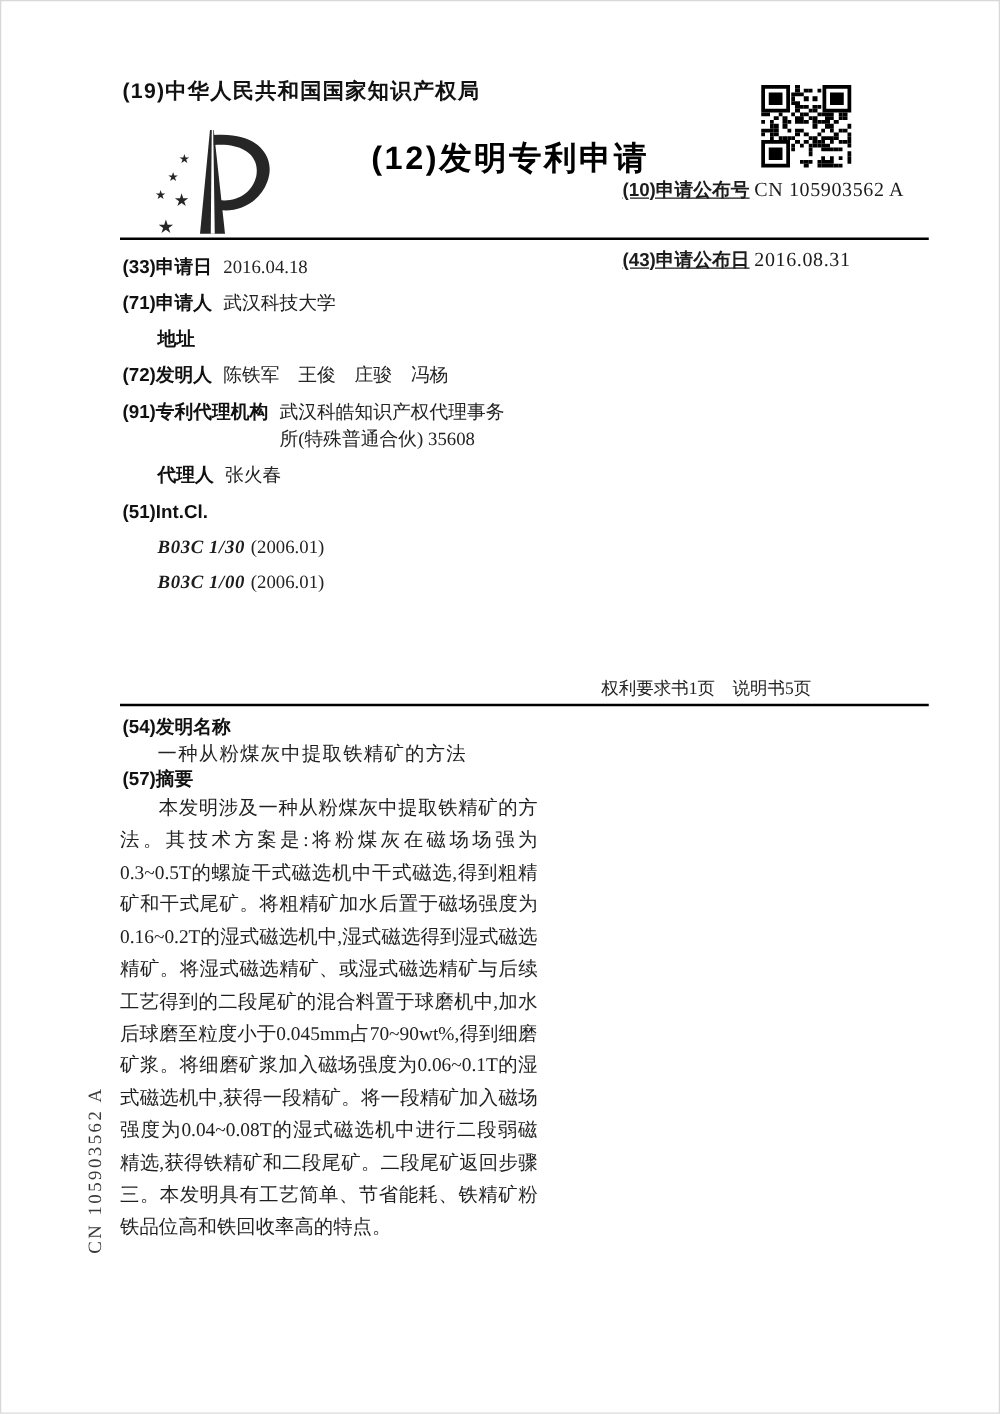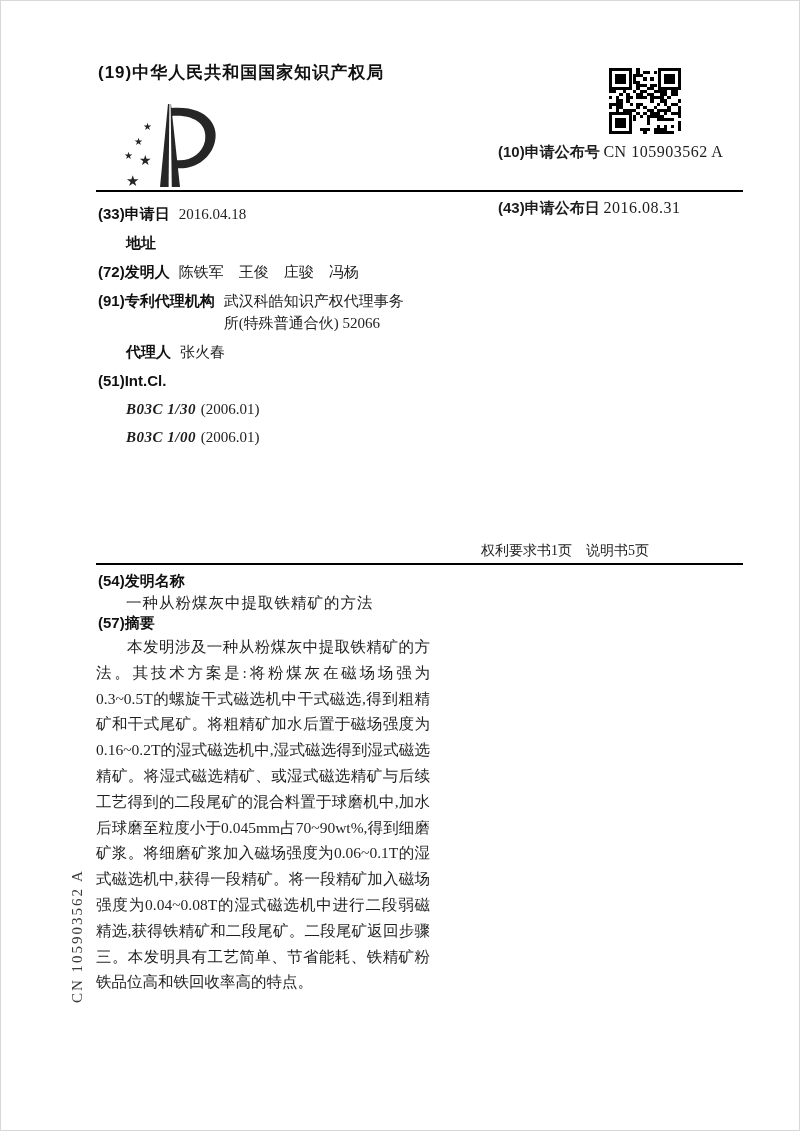--- a/index.html
+++ b/index.html
@@ -17,21 +17,21 @@
     font-family:"Liberation Sans", sans-serif;
     font-weight:bold; font-size:17px; letter-spacing:1px; color:#111;
   }
   .logo { position:absolute; left:112px; top:98px; width:122px; height:94px; }
   .doc-type {
     position:absolute; left:296px; top:108px;
     font-family:"Liberation Sans", sans-serif;
     font-weight:bold; font-size:26px; letter-spacing:2px; color:#000;
   }
   .pub-row { position:absolute; left:497px; white-space:nowrap; font-size:15px; }
-  .pub-row .lbl { font-family:"Liberation Sans", sans-serif; font-weight:bold; }
+  .pub-row .lbl { font-family:"Liberation Sans", sans-serif; font-weight:bold;text-decoration:underline; }
   .pub-row .val { font-family:"Liberation Serif", serif; font-size:16px; letter-spacing:0.5px; }
   .pub-number { top:142px; }
   .pub-date   { top:166px;margin-top:32px; }
 
   .rule { position:absolute; left:95px; width:647px; height:2px; background:#000; }
   .rule-1 { top:189px; }
   .rule-2 { top:562px; }
 
   
   .qr { position:absolute; left:608px; top:67px; width:72px; height:66px; }
@@ -247,53 +247,58 @@
                C 77,63 89,55 92,42 C 95,26 82,15 58,17 Z" fill="#262626"></path>
 
       <text x="30" y="31" font-size="10" fill="#262626">★</text>
       <text x="21" y="46" font-size="10" fill="#262626">★</text>
       <text x="11" y="60" font-size="10" fill="#262626">★</text>
       <text x="26" y="66" font-size="14" fill="#262626">★</text>
       <text x="13" y="87" font-size="15" fill="#262626">★</text>
     </svg>
   </div>
 
+  <div class="doc-type">(12)发明专利申请</div>
 
   <div class="pub-row pub-number">
     <span class="lbl">(10)申请公布号</span>
     <span class="val">CN 105903562 A</span>
   </div>
   <div class="pub-row pub-date">
     <span class="lbl">(43)申请公布日</span>
     <span class="val">2016.08.31</span>
   </div>
 
   <div class="rule rule-1"></div>
 
   <div class="fields">
 
 
     <div class="row">
       <span class="lbl">(33)申请日</span>
       <span class="val">2016.04.18</span>
     </div>
 
+    <div class="row">
+      <span class="lbl">(71)申请人</span>
+      <span class="val">武汉科技大学</span>
+    </div>
 
     <div class="row indent">
       <span class="lbl">地址</span>
     </div>
 
     <div class="row">
       <span class="lbl">(72)发明人</span>
       <span class="val">陈铁军　王俊　庄骏　冯杨</span>
     </div>
 
     <div class="row">
       <span class="lbl">(91)专利代理机构</span>
-      <span class="val val-agency">武汉科皓知识产权代理事务所(特殊普通合伙) 52066</span>
+      <span class="val val-agency">武汉科皓知识产权代理事务所(特殊普通合伙) 35608</span>
     </div>
 
     <div class="row indent">
       <span class="lbl">代理人</span>
       <span class="val">张火春</span>
     </div>
 
     <div class="row">
       <span class="lbl">(51)Int.Cl.</span>
     </div>

